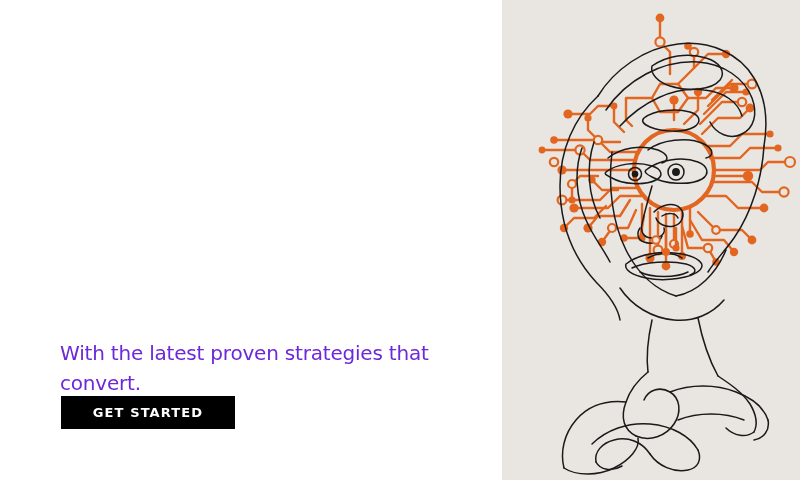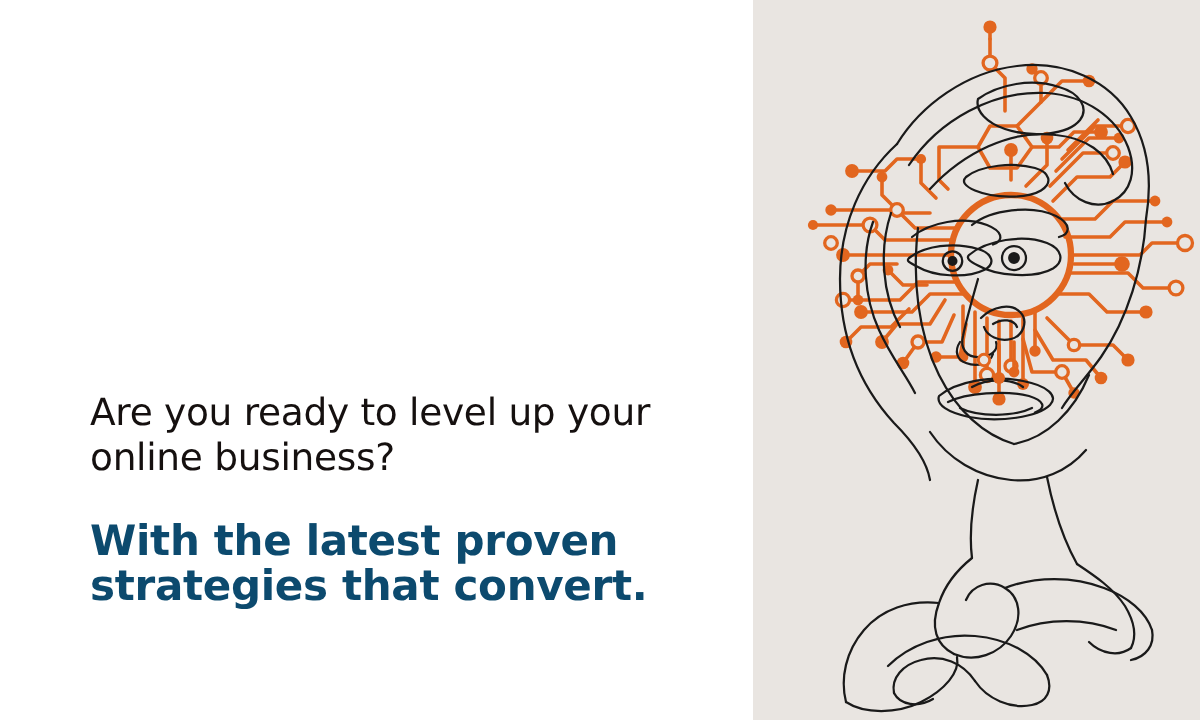--- a/index.html
+++ b/index.html
@@ -65,24 +65,24 @@
     font-weight: 400;
     font-size: 25px;
     line-height: 30px;
     letter-spacing: -0.2px;
   }
   .supporting {
     position: absolute;
     left: 60px;
     top: 318px;
     width: 390px;
-    color: #0c4a6e;
+    color: #6d28d9;
     font-family: "DejaVu Sans", sans-serif;
-    font-weight: 700;
-    font-size: 28px;
+    font-weight: 400;
+    font-size: 20px;
     line-height: 30px;
     letter-spacing: -0.2px;
   }
 
   .cta-button {
     position: absolute;
     left: 61px;
     top: 396px;
     width: 174px;
     height: 33px;
@@ -120,24 +120,24 @@
   }
 </style>
 </head>
 <body>
 
 <div class="banner">
 
   <div class="left-panel">
 
 
-    <p class="subhead">Are you ready to level up your online business?</p>
 
     <p class="supporting">With the latest proven strategies that convert.</p>
 
+    <button class="cta-button">GET STARTED</button>
 
   </div>
 
   <div class="right-panel">
 
     <svg class="illustration" viewBox="0 0 298 480" aria-hidden="true">
       <rect x="0" y="0" width="298" height="480" fill="#e9e5e1"></rect>
 
       <g fill="none" stroke="#e2661f" stroke-width="2.4" stroke-linecap="round" stroke-linejoin="round">
 

